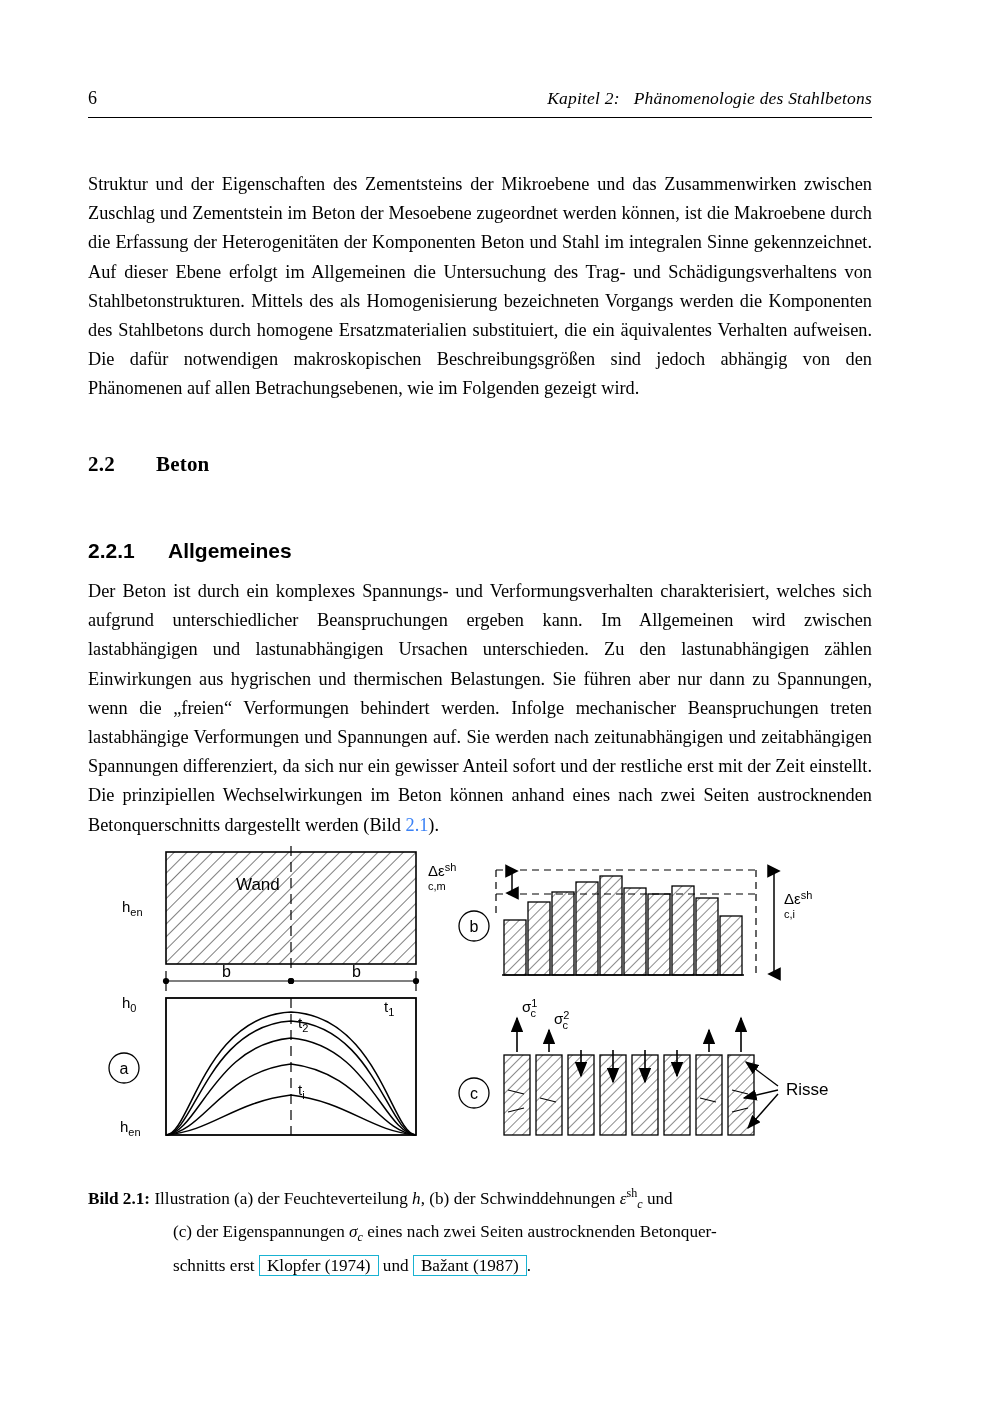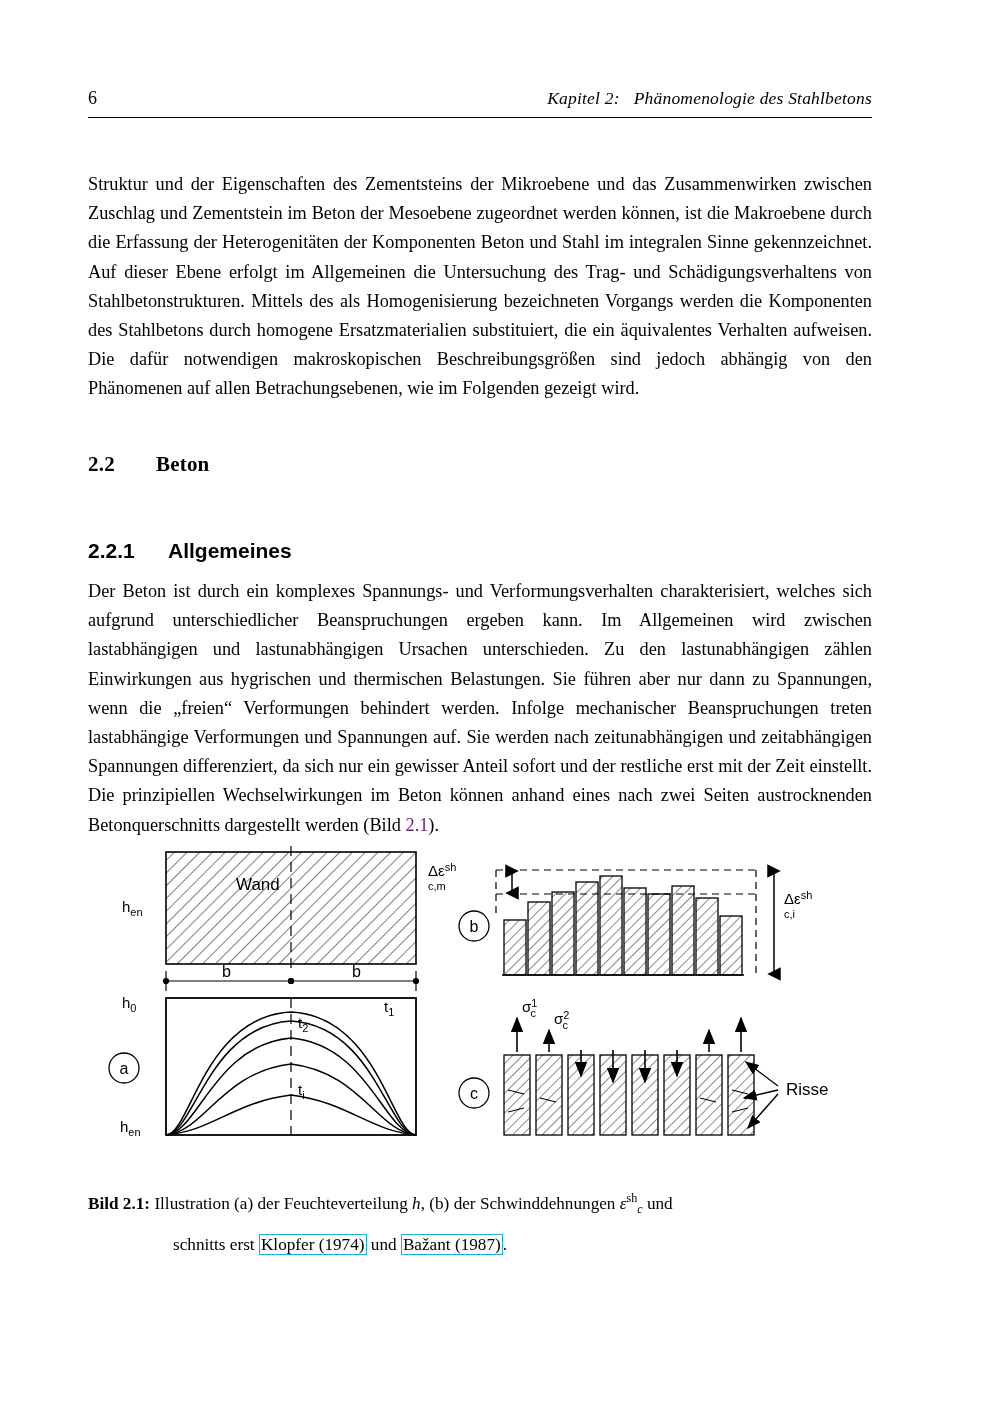--- a/index.html
+++ b/index.html
@@ -70,43 +70,43 @@
   .h3 {
     position: absolute;
     left: 88px;
     top: 521px;
     font-size: 21px;
     font-weight: bold;
     font-family: "Liberation Sans", sans-serif;
     margin-top: 18px;
   }
   .h3 .num { display: inline-block; min-width: 80px; }
-  .xref { color: #701a75; }
+  .xref { color: #3b82f6; }
   .cite-box {
     color: #000000;
     border: 1px solid #19b2d2;
-    padding: 0 1px;
+    padding: 0 7px;
   }
   
   .figure {
     position: absolute;
     left: 84px;
     top: 840px;
     width: 784px;
     height: 320px;
   }
   .figure svg { display: block; }
   
   .caption {
     position: absolute;
     left: 88px;
     top: 1180px;
     width: 784px;
     font-size: 17.2px;
-    line-height: 36px;
+    line-height: 27px;
     text-align: justify;
   }
   .caption .lbl { font-weight: bold; }
   .caption .ind { display: block; padding-left: 85px; text-indent: 0; }
   .mathit { font-style: italic; font-family: "Liberation Serif", serif; }
   sup.s, sub.s { font-size: 0.7em; }
 </style>
 </head>
 <body>
 
@@ -268,16 +268,17 @@
 
         <circle cx="390" cy="253" r="15" fill="none" stroke="#000" stroke-width="1.3"></circle>
         <text x="390" y="259" text-anchor="middle" font-family="Liberation Sans, sans-serif" font-size="16" fill="#000">c</text>
       </g>
     </svg>
   </div>
 
   <div class="caption">
     <span class="lbl">Bild 2.1:</span>
     <span>Illustration (a) der Feuchteverteilung </span><span class="mathit">h</span><span>, (b) der Schwinddehnungen </span><span class="mathit">ε</span><sup class="s">sh</sup><sub class="s mathit">c</sub><span> und</span>
+    <span class="ind"><span>(c) der Eigenspannungen </span><span class="mathit">σ</span><sub class="s mathit">c</sub><span> eines nach zwei Seiten austrocknenden Betonquer-</span></span>
     <span class="ind"><span>schnitts erst </span><span class="cite-box">Klopfer (1974)</span><span> und </span><span class="cite-box">Bažant (1987)</span><span>.</span></span>
   </div>
 
 </div>
 
 </body></html>

